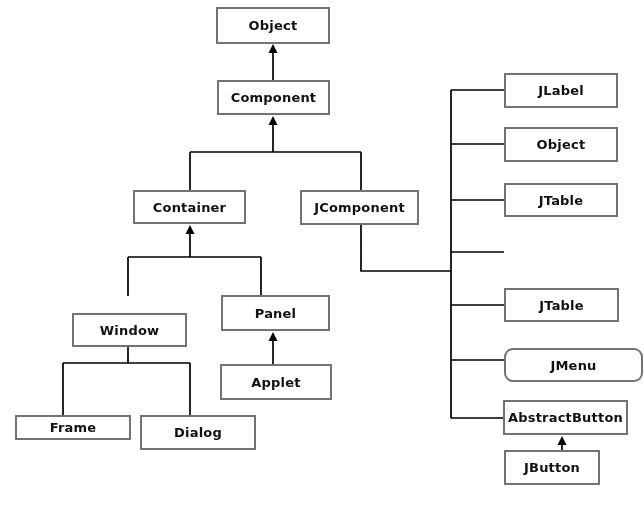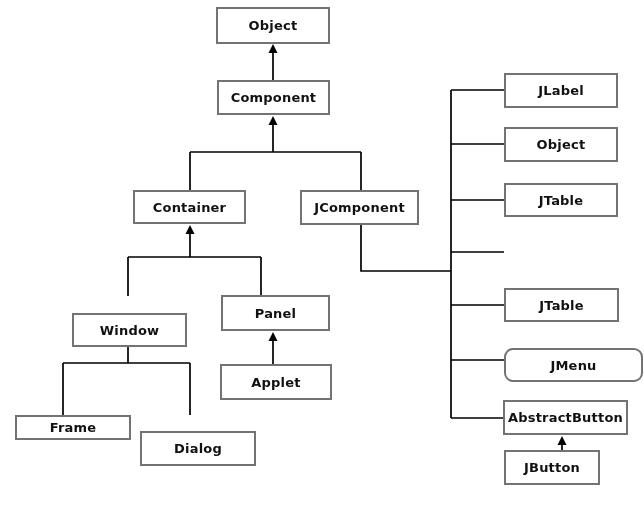--- a/index.html
+++ b/index.html
@@ -32,21 +32,21 @@
   }
   
   .n-object        { left:216px; top:7px;   width:114px; height:37px; }
   .n-component     { left:217px; top:80px;  width:113px; height:35px; }
   .n-container     { left:133px; top:190px; width:113px; height:34px; }
   .n-jcomponent    { left:300px; top:190px; width:119px; height:35px; }
   .n-window        { left:72px;  top:296px; width:115px; height:34px;margin-top:17px; }
   .n-panel         { left:221px; top:295px; width:109px; height:36px; }
   .n-applet        { left:220px; top:364px; width:112px; height:36px; }
   .n-frame         { left:15px;  top:415px; width:116px; height:25px; }
-  .n-dialog        { left:140px; top:415px; width:116px; height:35px;margin-top:16px; }
+  .n-dialog        { left:140px; top:415px; width:116px; height:35px; }
   .n-jlabel        { left:504px; top:73px;  width:114px; height:35px; }
   .n-jlist         { left:504px; top:127px; width:114px; height:35px; }
   .n-jtable        { left:504px; top:183px; width:114px; height:34px; }
   .n-jcombobox     { left:504px; top:236px; width:115px; height:33px; }
   .n-jslider       { left:504px; top:288px; width:115px; height:34px; }
   .n-jmenu         { left:504px; top:348px; width:139px; height:34px;border-radius:9px; }
   .n-abstractbutton{ left:503px; top:400px; width:125px; height:35px; }
   .n-jbutton       { left:504px; top:450px; width:96px; height:35px; }
   .wires path     { stroke:#000000; stroke-width:1.7; fill:none; }
   .wires polygon  { fill:#000000; stroke:none; }

